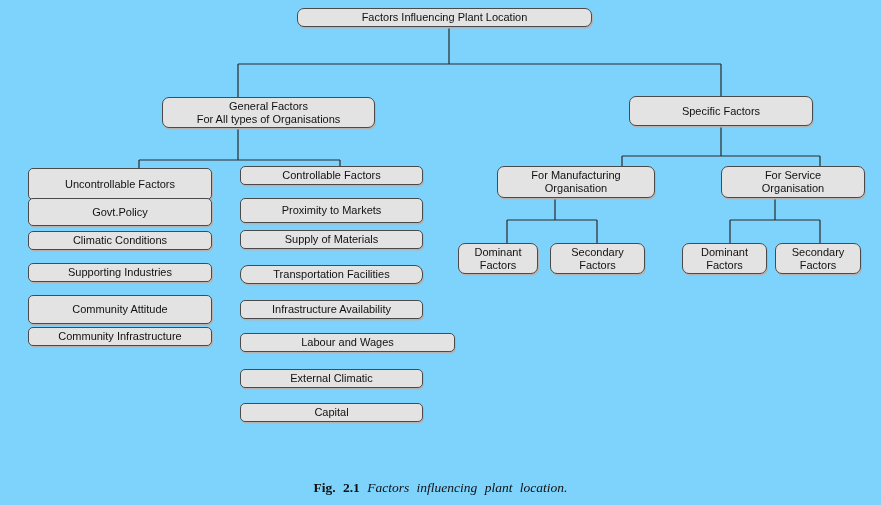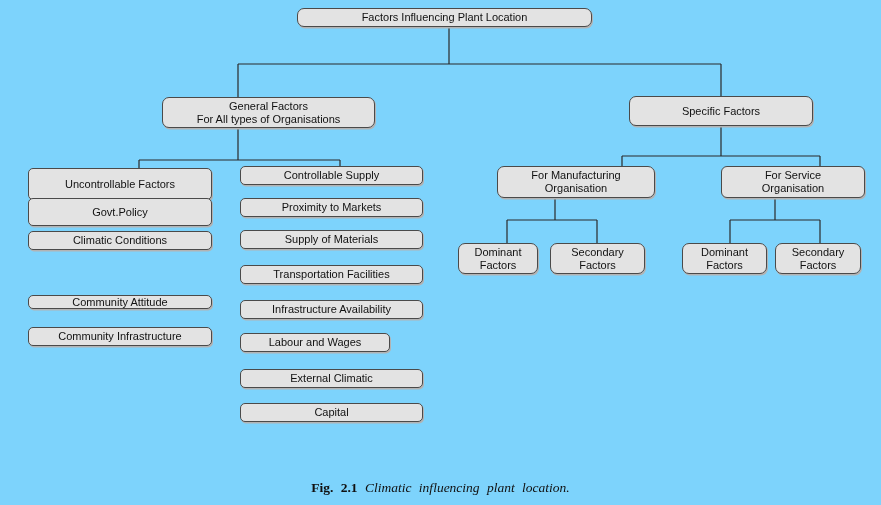--- a/index.html
+++ b/index.html
@@ -81,57 +81,60 @@
 
   <div class="node" style="left:28px; top:168px; width:184px; height:32px;">
     <span>Uncontrollable Factors</span>
   </div>
   <div class="node" style="left:28px; top:198px; width:184px; height:28px;">
     <span>Govt.Policy</span>
   </div>
   <div class="node" style="left:28px; top:231px; width:184px; height:19px;">
     <span>Climatic Conditions</span>
   </div>
-  <div class="node" style="left:28px; top:295px; width:184px; height:14px;">
+  <div class="node" style="left:28px; top:263px; width:184px; height:19px;">
+    <span>Supporting Industries</span>
+  </div>
+  <div class="node" style="left:28px; top:295px; width:184px; height:29px;">
     <span>Community Attitude</span>
   </div>
   <div class="node" style="left:28px; top:327px; width:184px; height:19px;">
     <span>Community Infrastructure</span>
   </div>
 
   <div class="node" style="left:240px; top:166px; width:183px; height:19px;">
-    <span>Controllable Supply</span>
+    <span>Controllable Factors</span>
   </div>
-  <div class="node" style="left:240px; top:198px; width:183px; height:19px;">
+  <div class="node" style="left:240px; top:198px; width:183px; height:25px;">
     <span>Proximity to Markets</span>
   </div>
   <div class="node" style="left:240px; top:230px; width:183px; height:19px;">
     <span>Supply of Materials</span>
   </div>
-  <div class="node" style="left:240px; top:265px; width:183px; height:19px;">
+  <div class="node" style="left:240px; top:265px; width:183px; height:19px;border-radius:8px;">
     <span>Transportation Facilities</span>
   </div>
   <div class="node" style="left:240px; top:300px; width:183px; height:19px;">
     <span>Infrastructure Availability</span>
   </div>
-  <div class="node" style="left:240px; top:333px; width:150px; height:19px;">
+  <div class="node" style="left:240px; top:333px; width:215px; height:19px;">
     <span>Labour and Wages</span>
   </div>
   <div class="node" style="left:240px; top:369px; width:183px; height:19px;">
     <span>External Climatic</span>
   </div>
   <div class="node" style="left:240px; top:403px; width:183px; height:19px;">
     <span>Capital</span>
   </div>
 
   <div class="node big" style="left:497px; top:166px; width:158px; height:32px;">
     <span>For Manufacturing</span>
     <span>Organisation</span>
   </div>
-  <div class="node big" style="left:721px; top:166px; width:144px; height:32px;border-radius:6px;">
+  <div class="node big" style="left:721px; top:166px; width:144px; height:32px;">
     <span>For Service</span>
     <span>Organisation</span>
   </div>
 
   <div class="node big" style="left:458px; top:243px; width:80px; height:31px;">
     <span>Dominant</span>
     <span>Factors</span>
   </div>
   <div class="node big" style="left:550px; top:243px; width:95px; height:31px;">
     <span>Secondary</span>
@@ -141,16 +144,16 @@
     <span>Dominant</span>
     <span>Factors</span>
   </div>
   <div class="node big" style="left:775px; top:243px; width:86px; height:31px;">
     <span>Secondary</span>
     <span>Factors</span>
   </div>
 
   <div class="caption">
     <span class="fig">Fig. 2.1</span>
-    <span class="title">Climatic influencing plant location.</span>
+    <span class="title">Factors influencing plant location.</span>
   </div>
 
 </div>
 
 </body></html>

